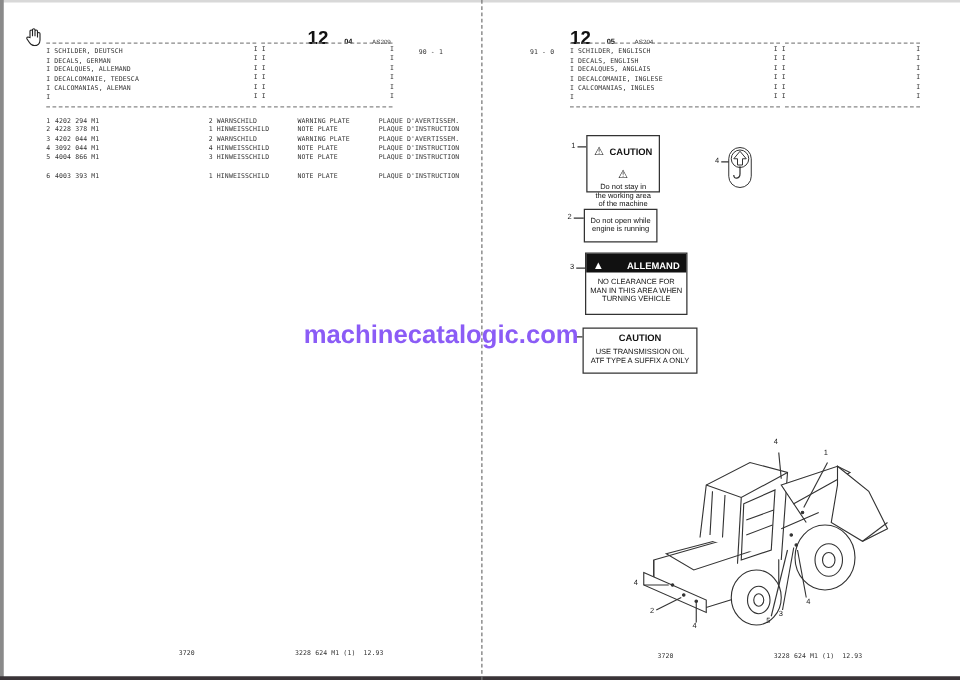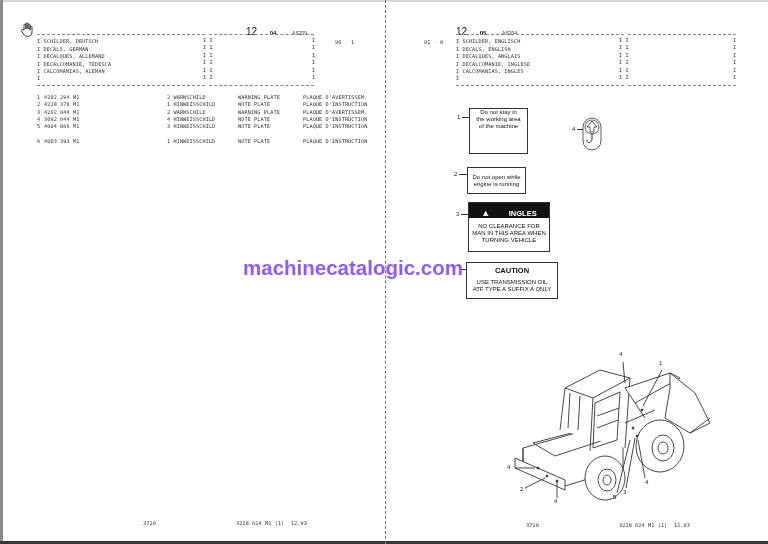--- a/index.html
+++ b/index.html
@@ -4,21 +4,21 @@
 <style>
   * { box-sizing: border-box; margin: 0; padding: 0; }
   html, body { width: 768px; height: 544px; overflow: hidden; background: #ffffff; }
   body { position: relative; font-family: "DejaVu Sans Mono", monospace; color: #222; }
   .frame-left { position: absolute; left: 0; top: 0; width: 3px; height: 544px; background: #8a8a8a; }
   .frame-top { position: absolute; left: 0; top: 0; width: 768px; height: 2px; background: #d8d8d8; }
   .frame-bottom { position: absolute; left: 0; bottom: 0; width: 768px; height: 3px; background: #3a3438; }
   .divider { position: absolute; left: 385px; top: 0; width: 0; height: 544px; border-left: 1px dashed #777; }
   .mono { font-family: "DejaVu Sans Mono", monospace; font-size: 5.2px; letter-spacing: 0.1px; white-space: pre; color: #333; }
   .abs { position: absolute; }
-  .pg-num { font-family: "Liberation Sans", sans-serif; font-weight: normal; font-size: 10px; color: #111; }
+  .pg-num { font-family: "Liberation Sans", sans-serif; font-weight: bold; font-size: 15px; color: #111; }
   .pg-sub { font-family: "Liberation Sans", sans-serif; font-weight: bold; font-size: 6px; color: #111; }
   .pg-code { font-family: "Liberation Sans", sans-serif; font-size: 5px; color: #333; }
   .dash { border-top: 1px dashed #888; height: 0; }
   .row { position: absolute; height: 8px; line-height: 8px; }
   .decal { position: absolute; border: 1px solid #333; background: #fff; text-align: center; font-family: "Liberation Sans", sans-serif; color: #111; }
   .decal .hd { font-weight: bold; font-size: 7.5px; }
   .decal .tx { font-size: 6px; line-height: 7px; }
   .callout { position: absolute; font-family: "Liberation Sans", sans-serif; font-size: 6px; color: #222; }
   .leader { position: absolute; height: 0; border-top: 1px solid #333; }
   .watermark { position: absolute; left: 243px; top: 256px; font-family: "Liberation Sans", sans-serif; font-weight: bold; font-size: 20.5px; color: #8b5cf6; letter-spacing: 0px; }
@@ -125,20 +125,25 @@
   <div class="row mono" style="left:456px;top:67px;">I CALCOMANIAS, INGLES</div>
   <div class="row mono" style="left:456px;top:74px;">I</div>
   <div class="abs mono" style="left:619px;top:37px;line-height:7.4px;">I I<br>I I<br>I I<br>I I<br>I I<br>I I</div>
   <div class="abs mono" style="left:733px;top:37px;line-height:7.4px;">I<br>I<br>I<br>I<br>I<br>I</div>
   <div class="abs dash" style="left:456px;top:85px;width:168px;"></div>
   <div class="abs dash" style="left:628px;top:85px;width:108px;"></div>
 
   <div class="callout" style="left:457px;top:114px;">1</div>
   <div class="leader" style="left:462px;top:117px;width:9px;"></div>
   <div class="decal" style="left:469px;top:108px;width:59px;height:46px;">
+    <div style="margin-top:2px;">
+      <span style="font-size:9px;">⚠</span>
+      <span class="hd">CAUTION</span>
+      <span style="font-size:9px;">⚠</span>
+    </div>
     <div class="tx">Do not stay in</div>
     <div class="tx">the working area</div>
     <div class="tx">of the machine</div>
   </div>
 
   <div class="callout" style="left:572px;top:126px;">4</div>
   <div class="leader" style="left:577px;top:129px;width:6px;"></div>
   <div class="abs" style="left:582px;top:117px;">
     <svg width="20" height="34" viewBox="0 0 20 34">
       <rect x="1" y="1" width="18" height="32" rx="9" fill="none" stroke="#333" stroke-width="0.8"></rect>
@@ -153,21 +158,21 @@
   <div class="decal" style="left:467px;top:167px;width:59px;height:27px;padding-top:6px;">
     <div class="tx">Do not open while</div>
     <div class="tx">engine is running</div>
   </div>
 
   <div class="callout" style="left:456px;top:211px;">3</div>
   <div class="leader" style="left:461px;top:214px;width:8px;"></div>
   <div class="decal" style="left:468px;top:202px;width:82px;height:50px;">
     <div style="background:#111;color:#fff;height:15px;line-height:15px;">
       <span style="font-size:9px;color:#fff;">▲</span>
-      <span class="hd" style="color:#fff;margin-left:14px;">INGLES</span>
+      <span class="hd" style="color:#fff;margin-left:14px;">ALLEMAND</span>
     </div>
     <div class="tx" style="margin-top:5px;">NO CLEARANCE FOR</div>
     <div class="tx">MAN IN THIS AREA WHEN</div>
     <div class="tx">TURNING VEHICLE</div>
   </div>
 
   <div class="leader" style="left:460px;top:269px;width:8px;"></div>
   <div class="decal" style="left:466px;top:262px;width:92px;height:37px;">
     <div class="hd" style="margin-top:3px;">CAUTION</div>
     <div class="tx" style="margin-top:4px;">USE TRANSMISSION OIL</div>

